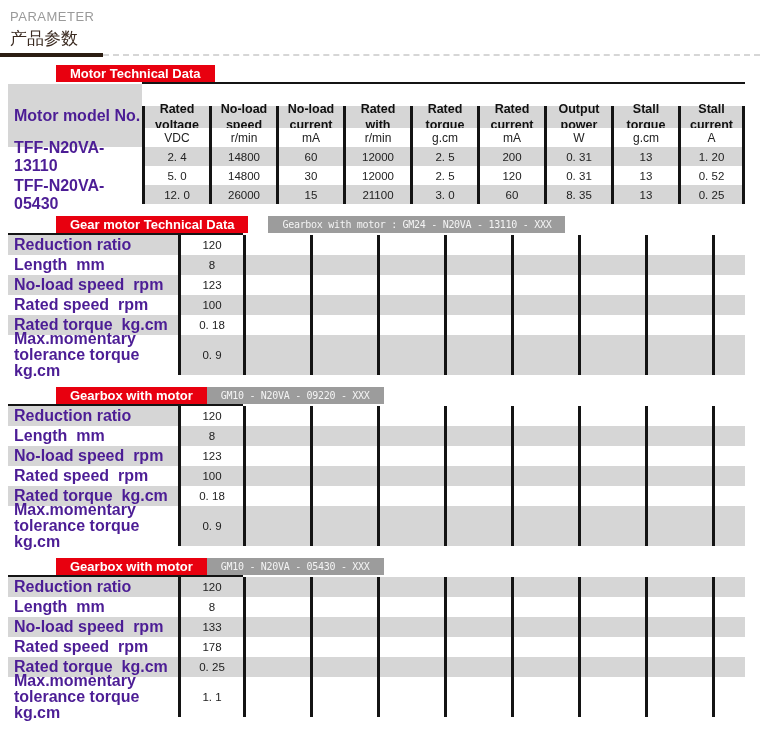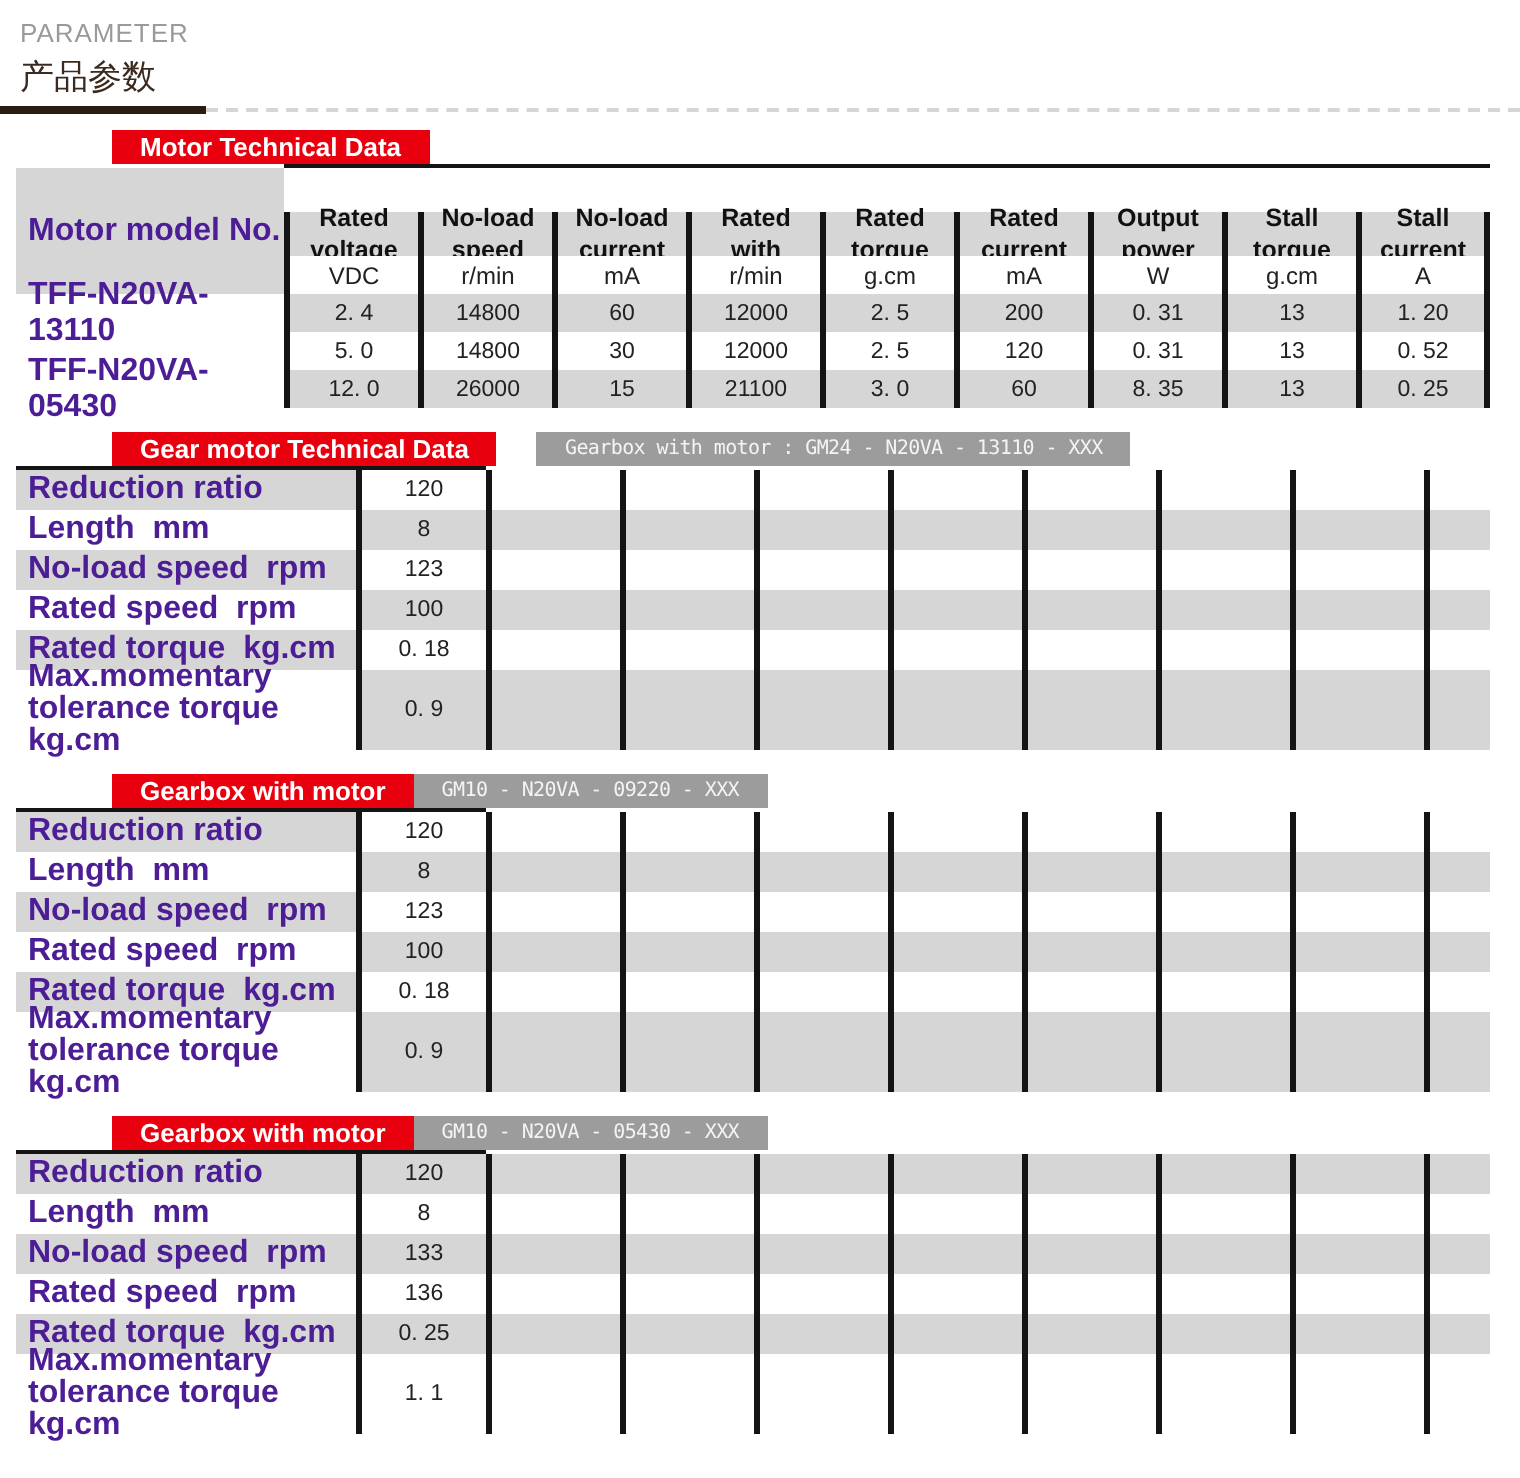--- a/index.html
+++ b/index.html
@@ -300,21 +300,21 @@
           <div class="c val bl bg-g">133</div>
           <div class="c bl bg-g"></div>
           <div class="c bl bg-g"></div>
           <div class="c bl bg-g"></div>
           <div class="c bl bg-g"></div>
           <div class="c bl bg-g"></div>
           <div class="c bl bg-g"></div>
           <div class="c bl bg-g"></div>
           <div class="c bl bg-g"></div>
           <div class="c lab glab bg-w">Rated speed  rpm</div>
-          <div class="c val bl bg-w">136</div>
+          <div class="c val bl bg-w">178</div>
           <div class="c bl bg-w"></div>
           <div class="c bl bg-w"></div>
           <div class="c bl bg-w"></div>
           <div class="c bl bg-w"></div>
           <div class="c bl bg-w"></div>
           <div class="c bl bg-w"></div>
           <div class="c bl bg-w"></div>
           <div class="c bl bg-w"></div>
           <div class="c lab glab bg-g">Rated torque  kg.cm</div>
           <div class="c val bl bg-g">0. 25</div>

